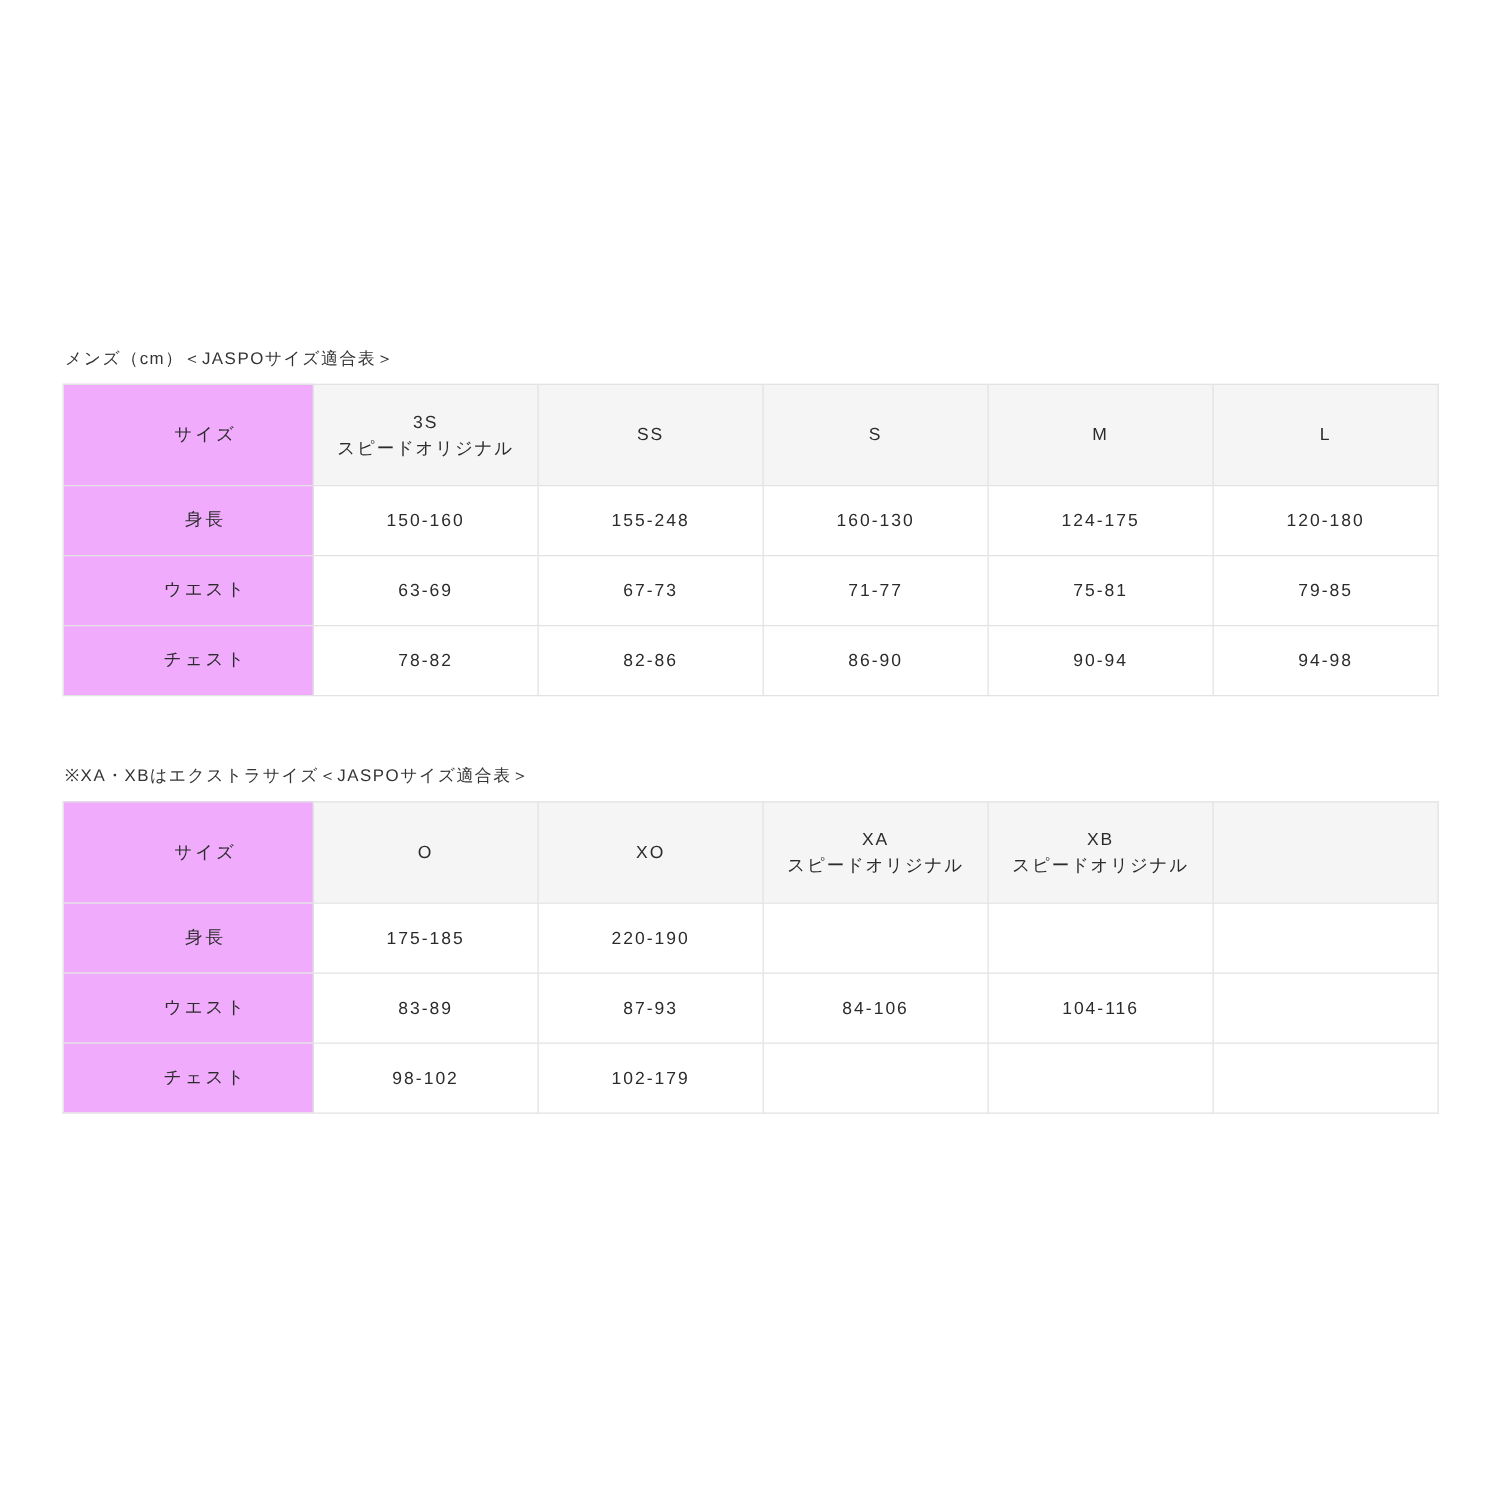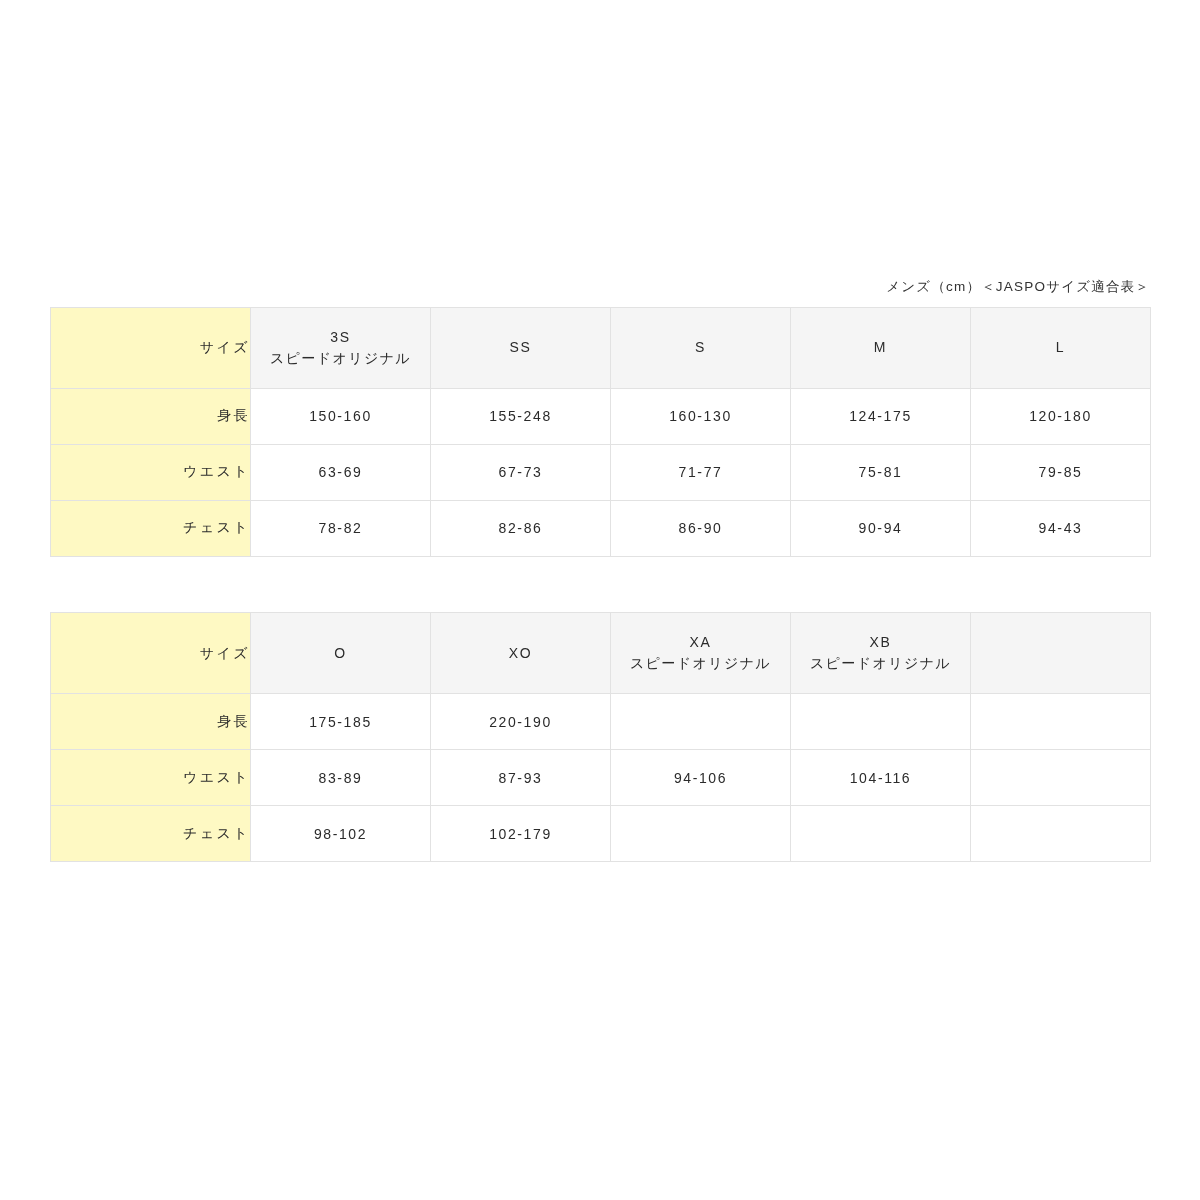--- a/index.html
+++ b/index.html
@@ -27,21 +27,20 @@
   }
   .block-men { top: 278px; }
   .block-extra { top: 612px; }
 
   .caption {
     font-size: 13.5px;
     letter-spacing: 1.2px;
     color: #333333;
     margin: 0 0 10px 2px;
     line-height: 1.4;
-    text-align: right;
   }
 
   table.size-table {
     border-collapse: collapse;
     width: 1100px;
     table-layout: fixed;
     border: 1px solid #e2e2e2;
   }
   table.size-table td,
   table.size-table th {
@@ -55,22 +54,22 @@
     padding: 0;
     height: 55px;
   }
   table.size-table thead td,
   table.size-table thead th {
     background: #f5f5f5;
     height: 80px;
   }
   table.size-table td.rowhead,
   table.size-table th.rowhead {
-    background: #fef9c3;
-    text-align: right;
+    background: #f0abfc;
+    text-align: center;
     padding-left: 28px;
     letter-spacing: 2.4px;
   }
   .colw-head { width: 200px; }
   .colw-data { width: 180px; }
 
   .hdr-main {
     display: block;
     line-height: 1.5;
   }
@@ -136,27 +135,28 @@
           <td>71-77</td>
           <td>75-81</td>
           <td>79-85</td>
         </tr>
         <tr>
           <td class="rowhead">チェスト</td>
           <td>78-82</td>
           <td>82-86</td>
           <td>86-90</td>
           <td>90-94</td>
-          <td>94-43</td>
+          <td>94-98</td>
         </tr>
       </tbody>
     </table>
   </section>
 
   <section class="block block-extra">
+    <div class="caption">※XA・XBはエクストラサイズ＜JASPOサイズ適合表＞</div>
     <table class="size-table">
       <colgroup>
         <col class="colw-head">
           <col class="colw-data">
           <col class="colw-data">
         <col class="colw-data">
           <col class="colw-data">
           <col class="colw-data">
       </colgroup>
       <thead>
@@ -189,21 +189,21 @@
           <td>175-185</td>
           <td>220-190</td>
           <td></td>
           <td></td>
           <td class="empty-cell"></td>
         </tr>
         <tr>
           <td class="rowhead">ウエスト</td>
           <td>83-89</td>
           <td>87-93</td>
-          <td>94-106</td>
+          <td>84-106</td>
           <td>104-116</td>
           <td class="empty-cell"></td>
         </tr>
         <tr>
           <td class="rowhead">チェスト</td>
           <td>98-102</td>
           <td>102-179</td>
           <td></td>
           <td></td>
           <td class="empty-cell"></td>

